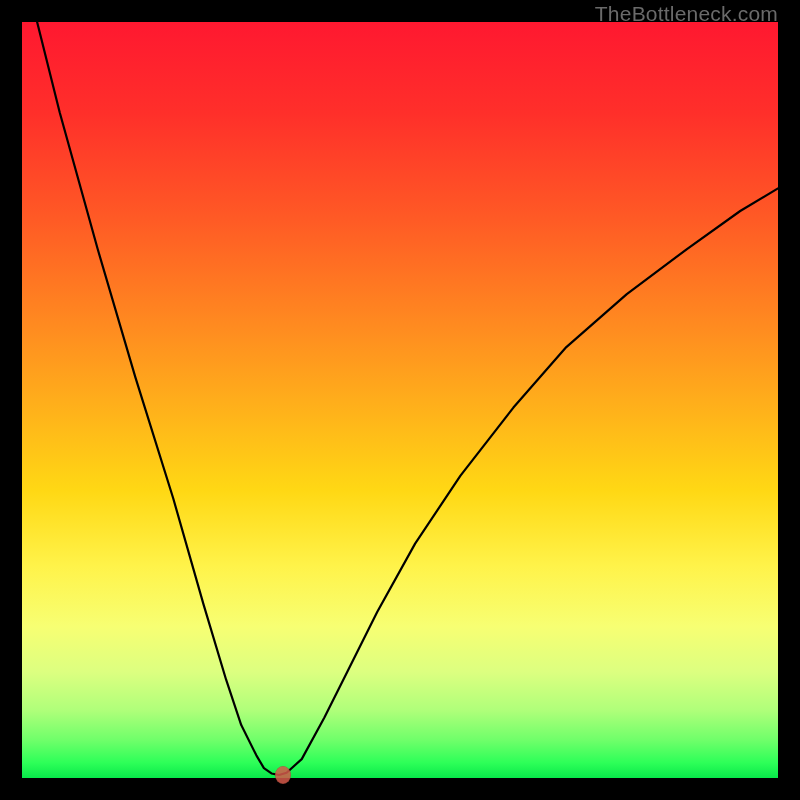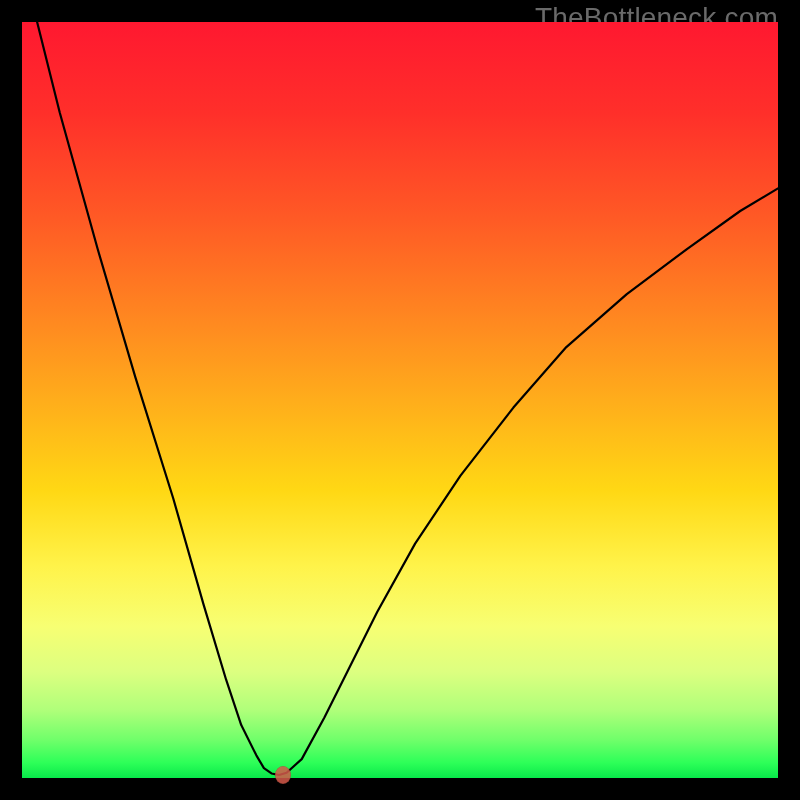--- a/index.html
+++ b/index.html
@@ -15,21 +15,21 @@
     position: relative;
     width: 800px;
     height: 800px;
     background: #000;
   }
   .watermark {
     position: absolute;
     top: 2px;
     right: 22px;
     color: #6a6a6a;
-    font-size: 28px;
+    font-size: 21px;
     font-family: Arial, sans-serif;
     letter-spacing: 0.2px;
     user-select: none;
   }
   .plot-area {
     position: absolute;
     left: 22px;
     top: 22px;
     width: 756px;
     height: 756px;

